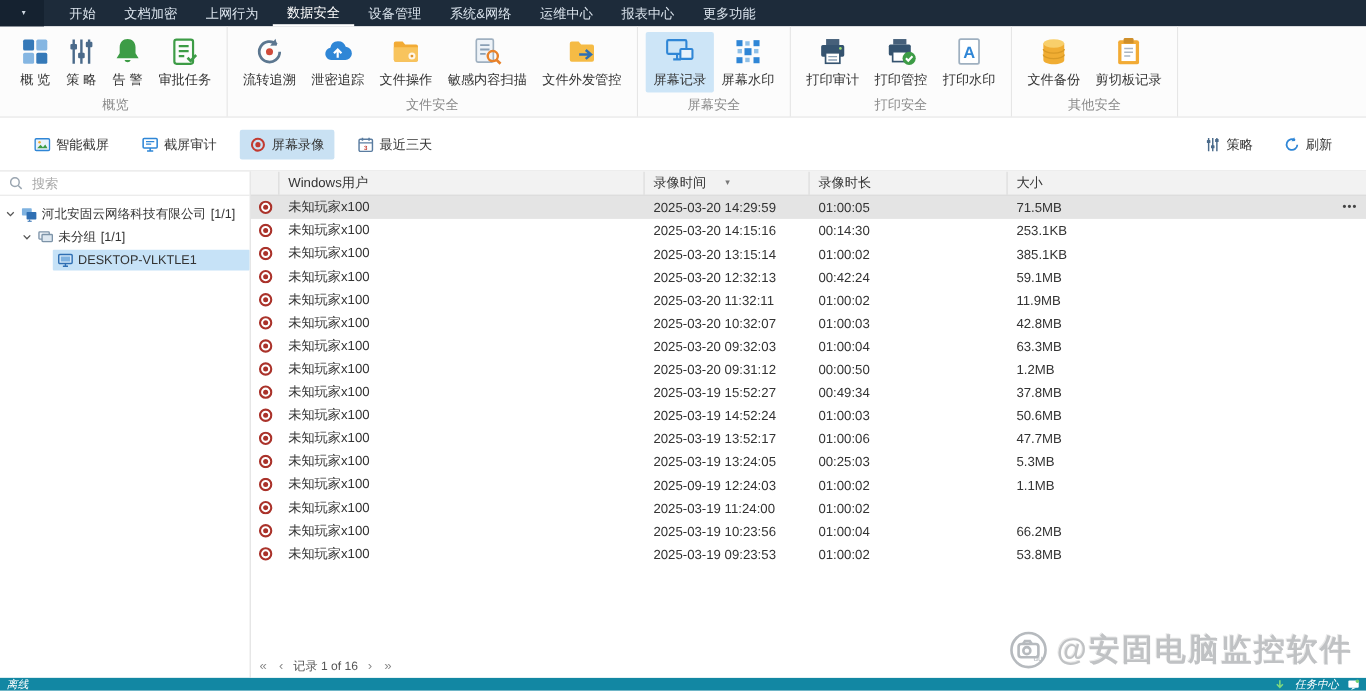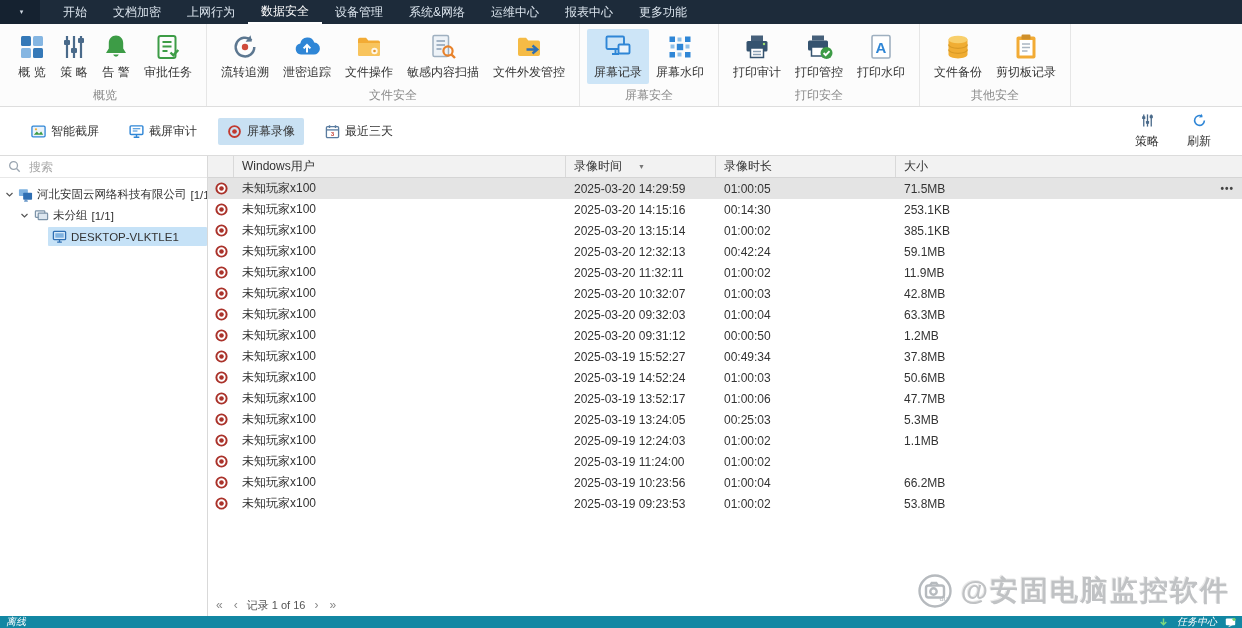--- a/index.html
+++ b/index.html
@@ -30,27 +30,27 @@
   .ribbon-item.active { background:var(--ribbon-active-bg); }
   .ribbon-icon svg { width:28px; height:28px; }
   .ribbon-label { font-size:12px; color:#333; margin-top:3px; white-space:nowrap; }
   .group-label { text-align:center; font-size:12px; color:#8a8a8a; padding:3px 0 4px; white-space:nowrap; }
 
   
   .toolbar { height:49px; border-bottom:1px solid #dcdcdc; background:#fff; display:flex; align-items:center; padding:0 22px; }
   .toolbar-left { display:flex; align-items:center; }
   .toolbar-right { margin-left:auto; display:flex; align-items:center; }
   .tool-btn { display:flex; align-items:center; gap:5px; font-size:12px; color:#333; padding:5px 9px; border-radius:2px; margin-right:12px; cursor:pointer; white-space:nowrap; }
-  .toolbar-right .tool-btn { margin-right:0; margin-left:10px;flex-direction:column; }
+  .toolbar-right .tool-btn { margin-right:0; margin-left:10px; }
   .tool-btn.active { background:var(--toolbar-active-bg); }
   .tool-icon svg { width:15px; height:15px; }
 
   
   .content { display:flex; height:460px; }
-  .sidebar { width:208px; border-right:1px solid #d9d9d9; display:flex; flex-direction:column; background:#fff; }
+  .sidebar { width:228px; border-right:1px solid #d9d9d9; display:flex; flex-direction:column; background:#fff; }
   .search-row { height:22px; border-bottom:1px solid #e8e8e8; display:flex; align-items:center; gap:6px; padding:0 8px; }
   .search-row .icon svg { width:13px; height:13px; }
   .search-input { border:0; outline:0; background:transparent; font-size:12px; flex:1; color:#333; font-family:inherit; }
   .search-input::placeholder { color:#a9a9a9; }
   .tree { padding-top:6px; }
   .tree-row { height:21px; display:flex; align-items:center; font-size:11.5px; color:#333; cursor:pointer; white-space:nowrap; overflow:hidden; }
   .tree-row.level0 { padding-left:5px; }
   .tree-row.level1 { padding-left:20px; }
   .tree-row.level2 { padding-left:38px; }
   .chevron { width:10px; display:inline-flex; }

